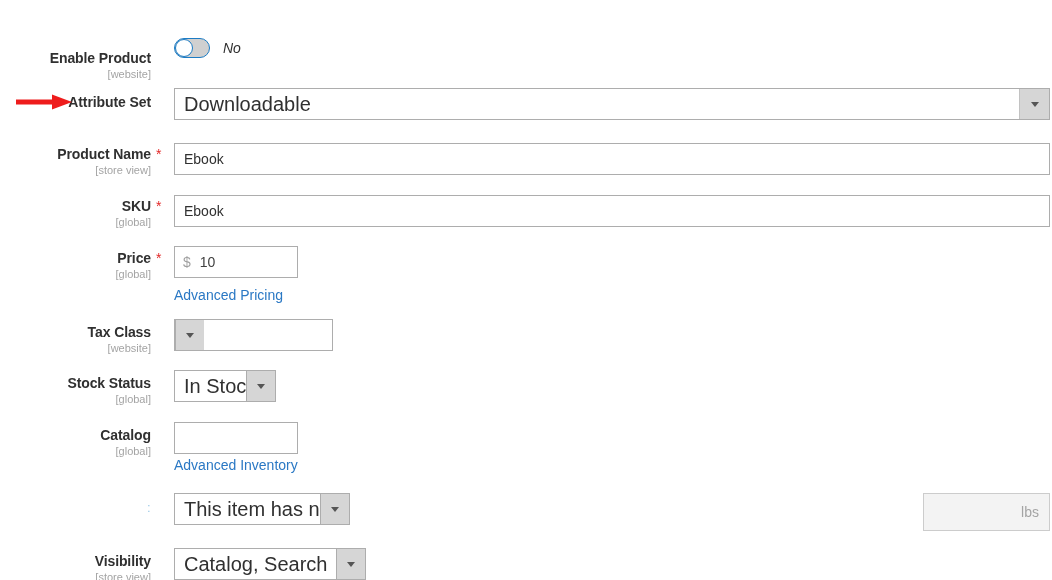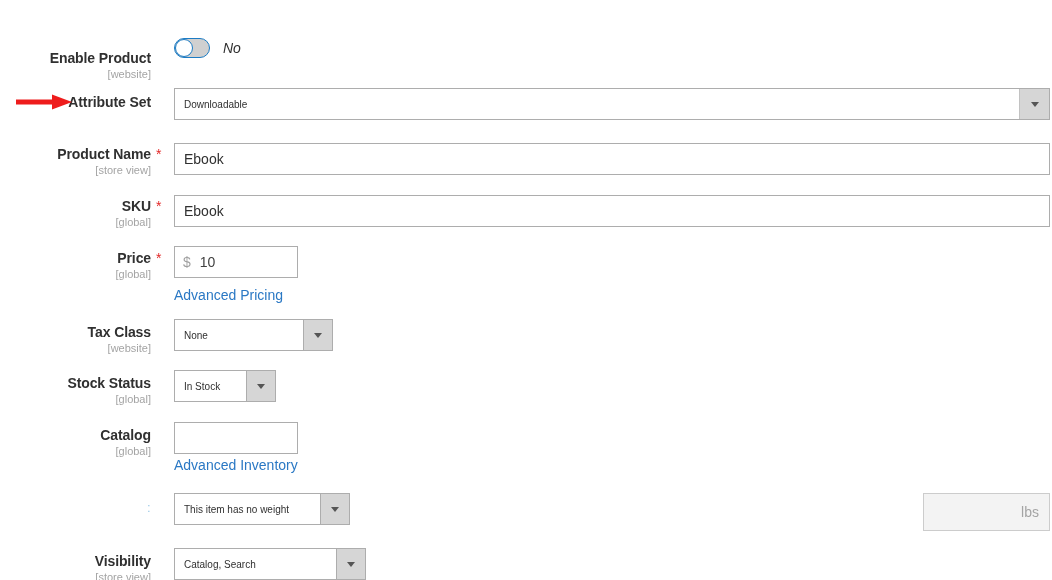--- a/index.html
+++ b/index.html
@@ -111,21 +111,21 @@
     background: #ffffff;
     display: flex;
     align-items: stretch;
     position: relative;
   }
   .sel-val {
     flex: 1 1 auto;
     display: flex;
     align-items: center;
     padding: 0 9px;
-    font-size: 10px;
+    font-size: 20px;
     color: #303030;
     white-space: nowrap;
     overflow: hidden;
   }
   .sel-btn {
     flex: 0 0 auto;
     width: 28px;
     background: #d6d6d6;
     border-left: 1px solid #adadad;
     display: flex;
@@ -277,21 +277,20 @@
     </div>
     <a class="ctrl link" style="top:37px;">Advanced Pricing</a>
   </div>
 
   <div class="field-row" style="top:324px;">
     <div class="label-col" style="top:0;">
       <span class="label-text">Tax Class</span>
       <span class="scope-text">[website]</span>
     </div>
     <div class="ctrl sel" style="top:-5px; width:159px;">
-      <div class="sel-val">None</div>
       <div class="sel-btn">
           <span class="caret"></span>
         </div>
     </div>
   </div>
 
   <div class="field-row" style="top:375px;">
     <div class="label-col" style="top:0;">
       <span class="label-text">Stock Status</span>
       <span class="scope-text">[global]</span>

